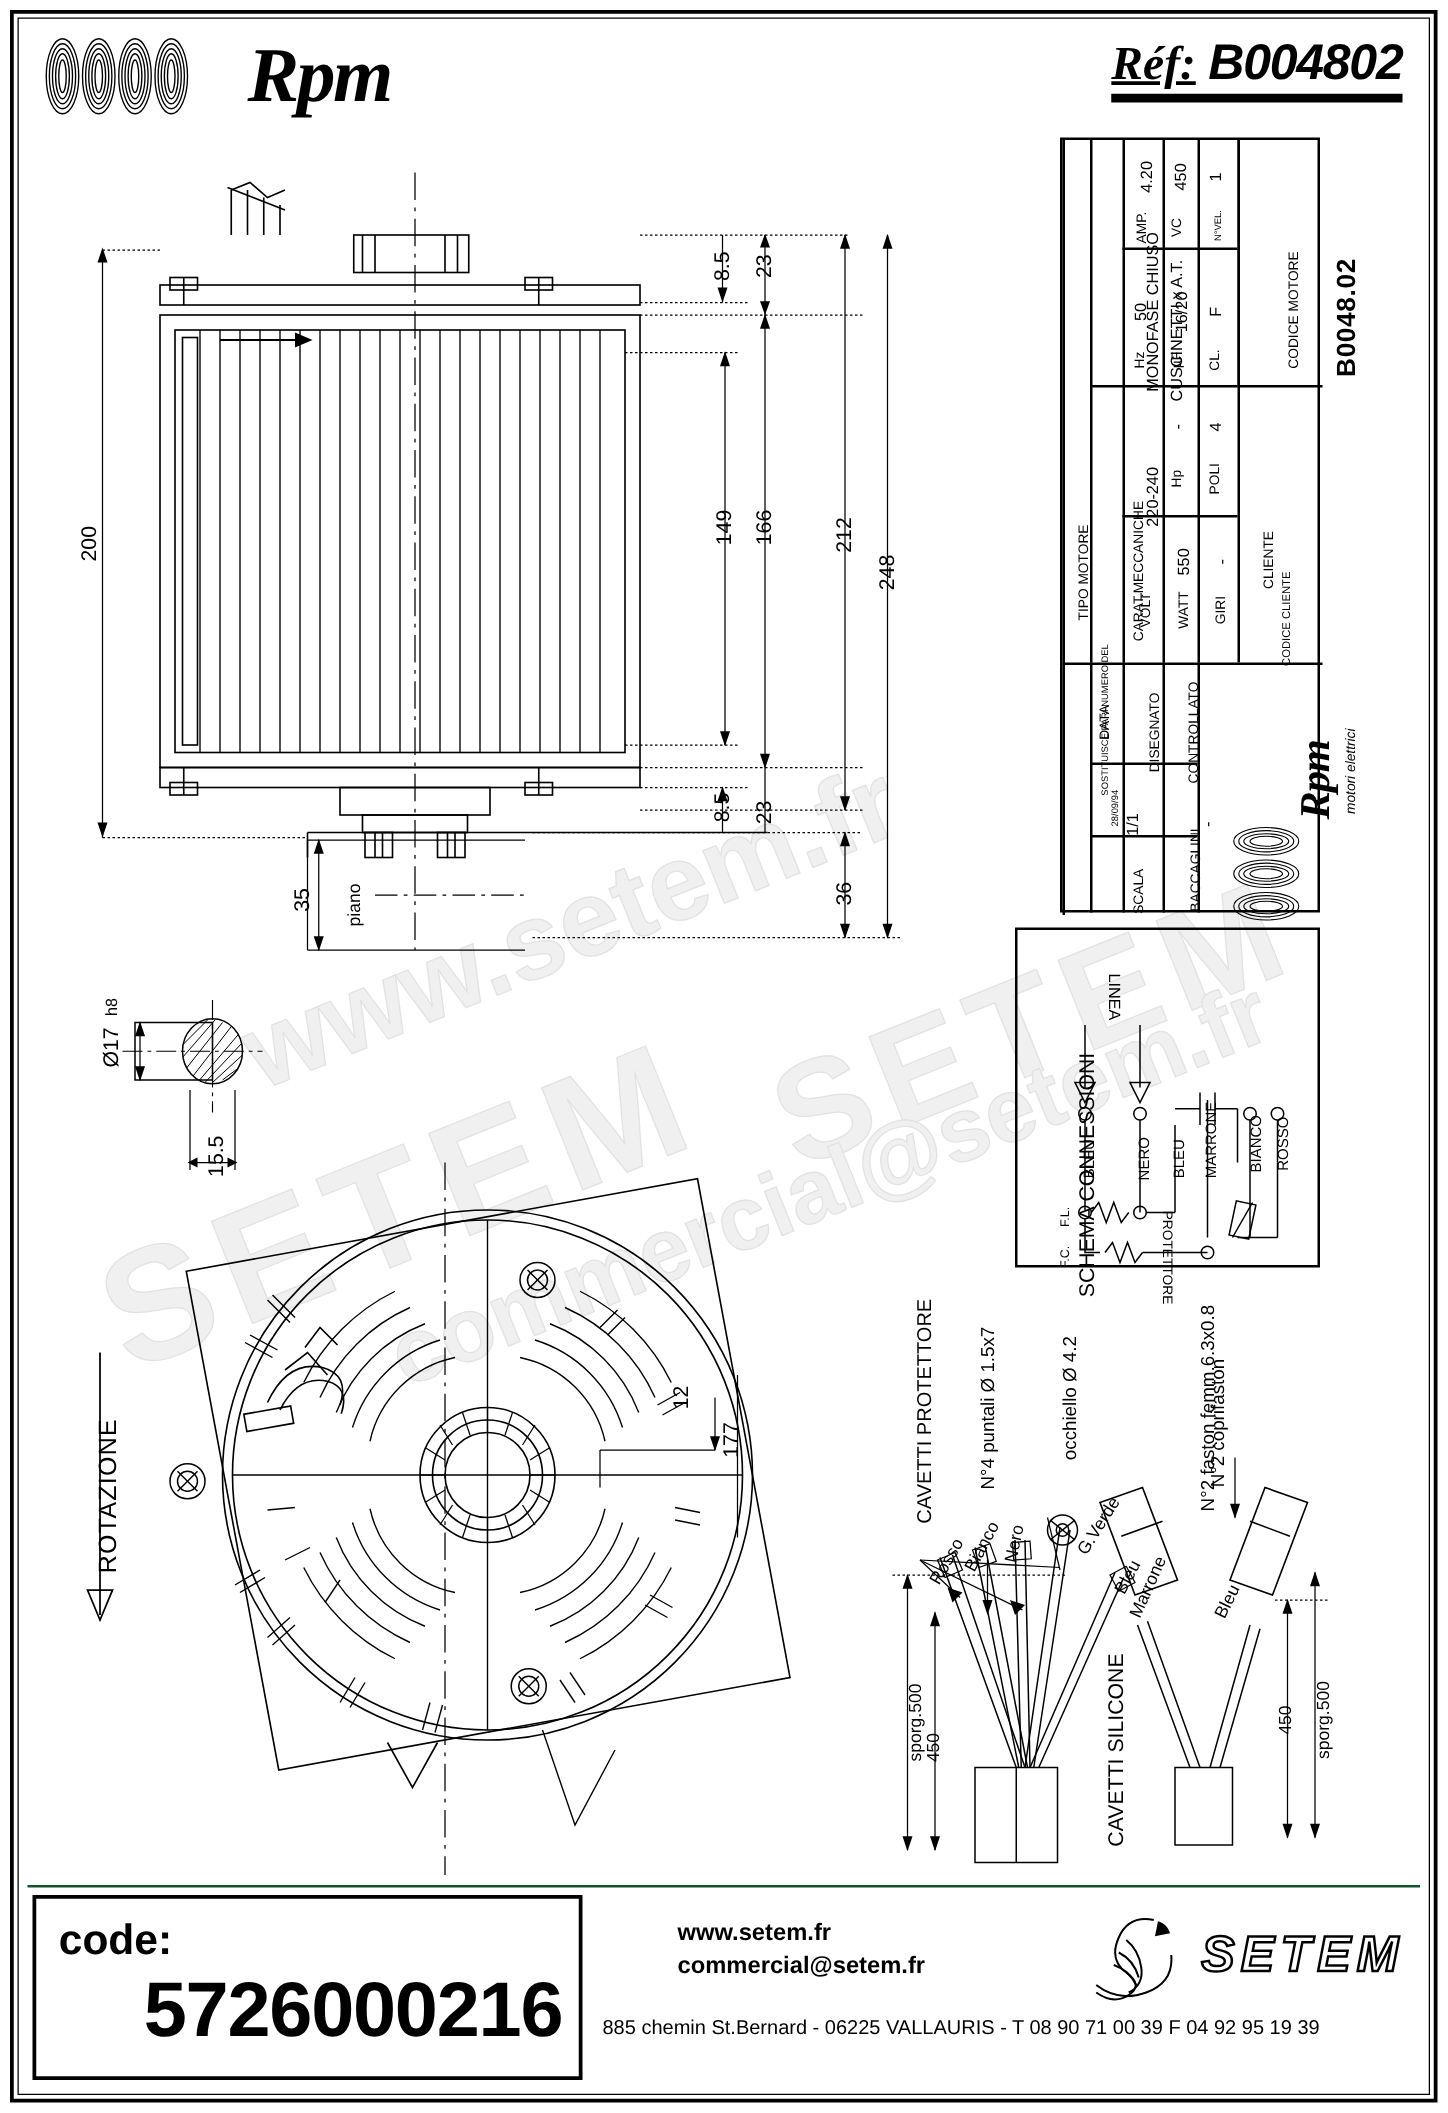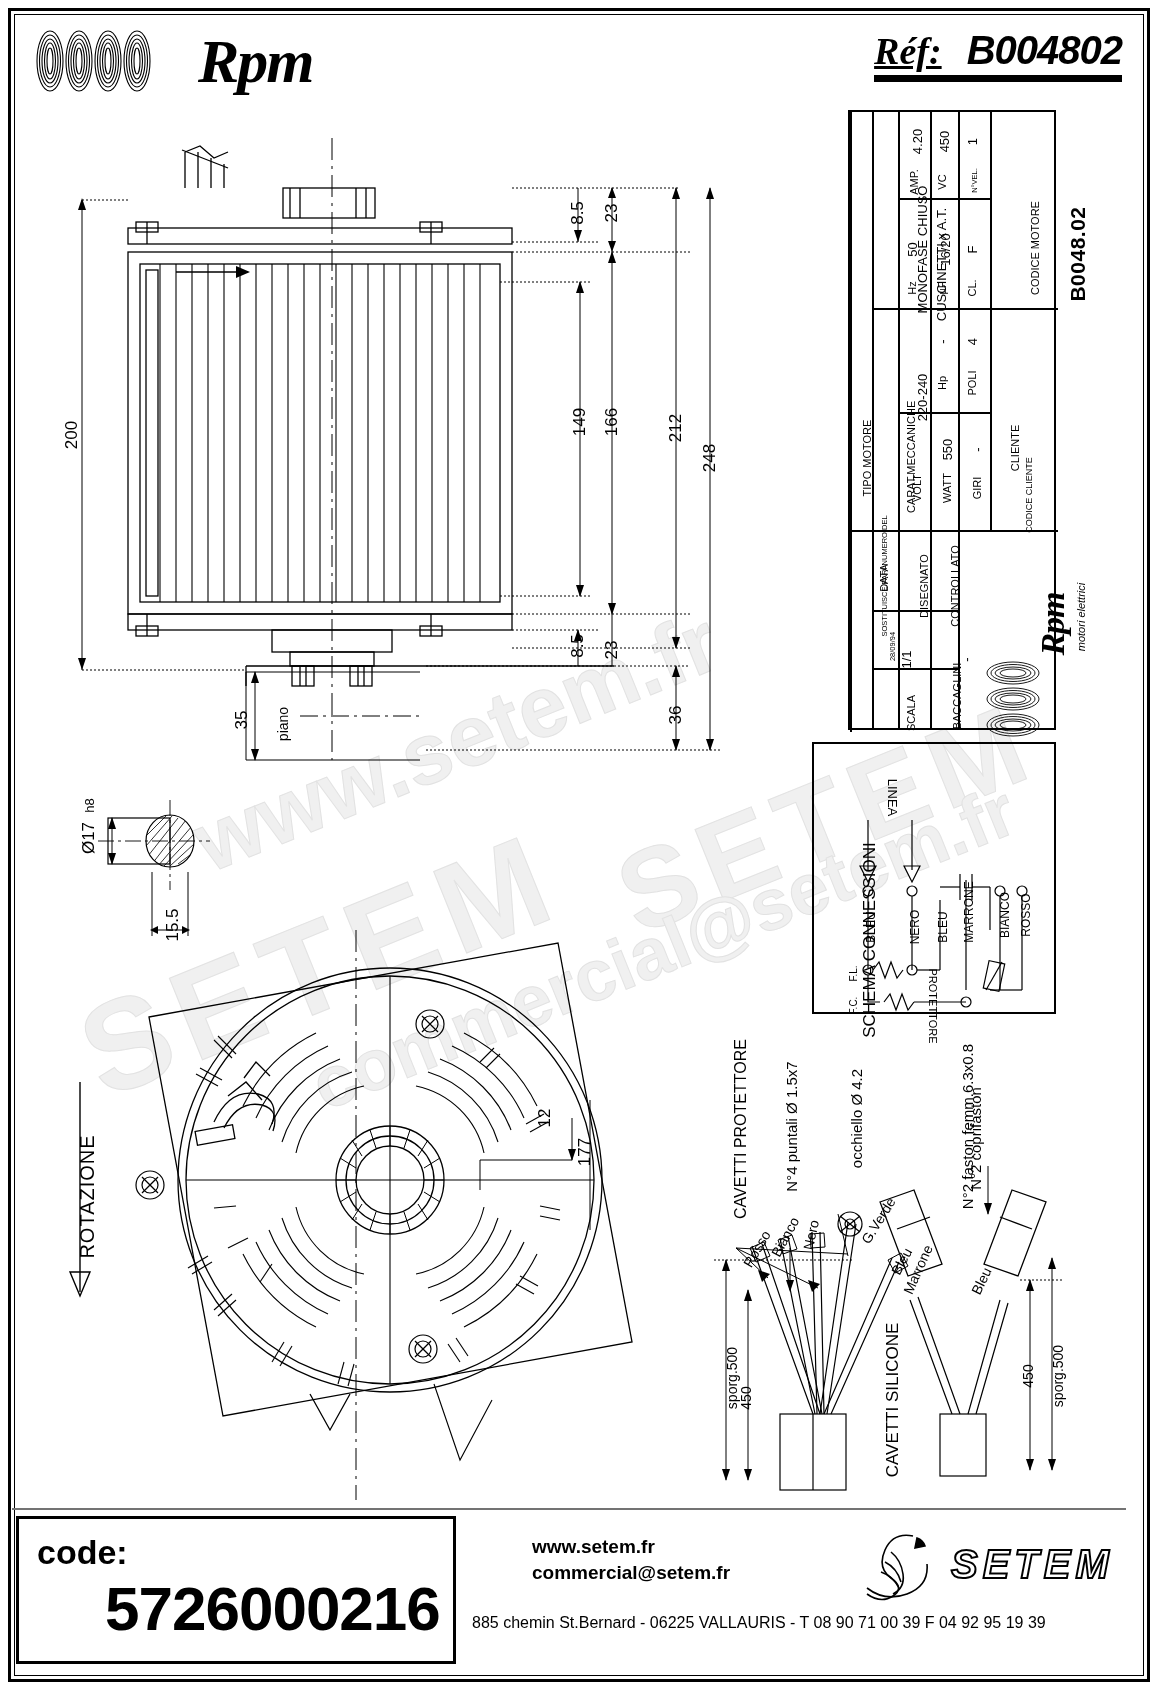--- a/index.html
+++ b/index.html
@@ -36,21 +36,21 @@
   }
   .logo-coils { display: flex; align-items: center; }
   .logo-text {
     font-family: "Liberation Serif", serif;
     font-style: italic; font-weight: bold;
     font-size: 62px; line-height: 1;
     margin-left: 4px; letter-spacing: -2px;
   }
   .ref-block {
     position: absolute; right: 36px; top: 28px;
-    display: flex; align-items: baseline; gap: 25px;
+    display: flex; align-items: baseline; gap: 10px;
     border-bottom: 7px solid #000; padding-bottom: 2px;
   }
   .ref-label {
     font-family: "Liberation Serif", serif;
     font-style: italic; font-weight: bold; font-size: 38px;
     text-decoration: underline;
   }
   .ref-value {
     font-family: "Liberation Sans", sans-serif;
     font-style: italic; font-weight: bold; font-size: 40px;
@@ -89,23 +89,23 @@
   .tbtxt.med { font-size: 13px; }
   .tbtxt.tiny { font-size: 7.5px; }
   
   #schema-box {
     position: absolute; left: 812px; top: 742px;
     width: 244px; height: 272px;
     border: 2px solid #000;
   }
   
   #footer {
-    position: absolute; left: 12px; bottom: 22px;
+    position: absolute; left: 22px; bottom: 22px;
     width: 1114px; height: 160px;
-    border-top: 2px solid #737373;
+    border-top: 2px solid #14532d;
   }
   #code-box {
     position: absolute; left: 4px; top: 6px;
     width: 440px; height: 148px;
     border: 3px solid #000;
   }
   .code-label {
     position: absolute; left: 18px; top: 14px;
     font-size: 34px; font-weight: bold;
     font-family: "Liberation Sans", sans-serif;

